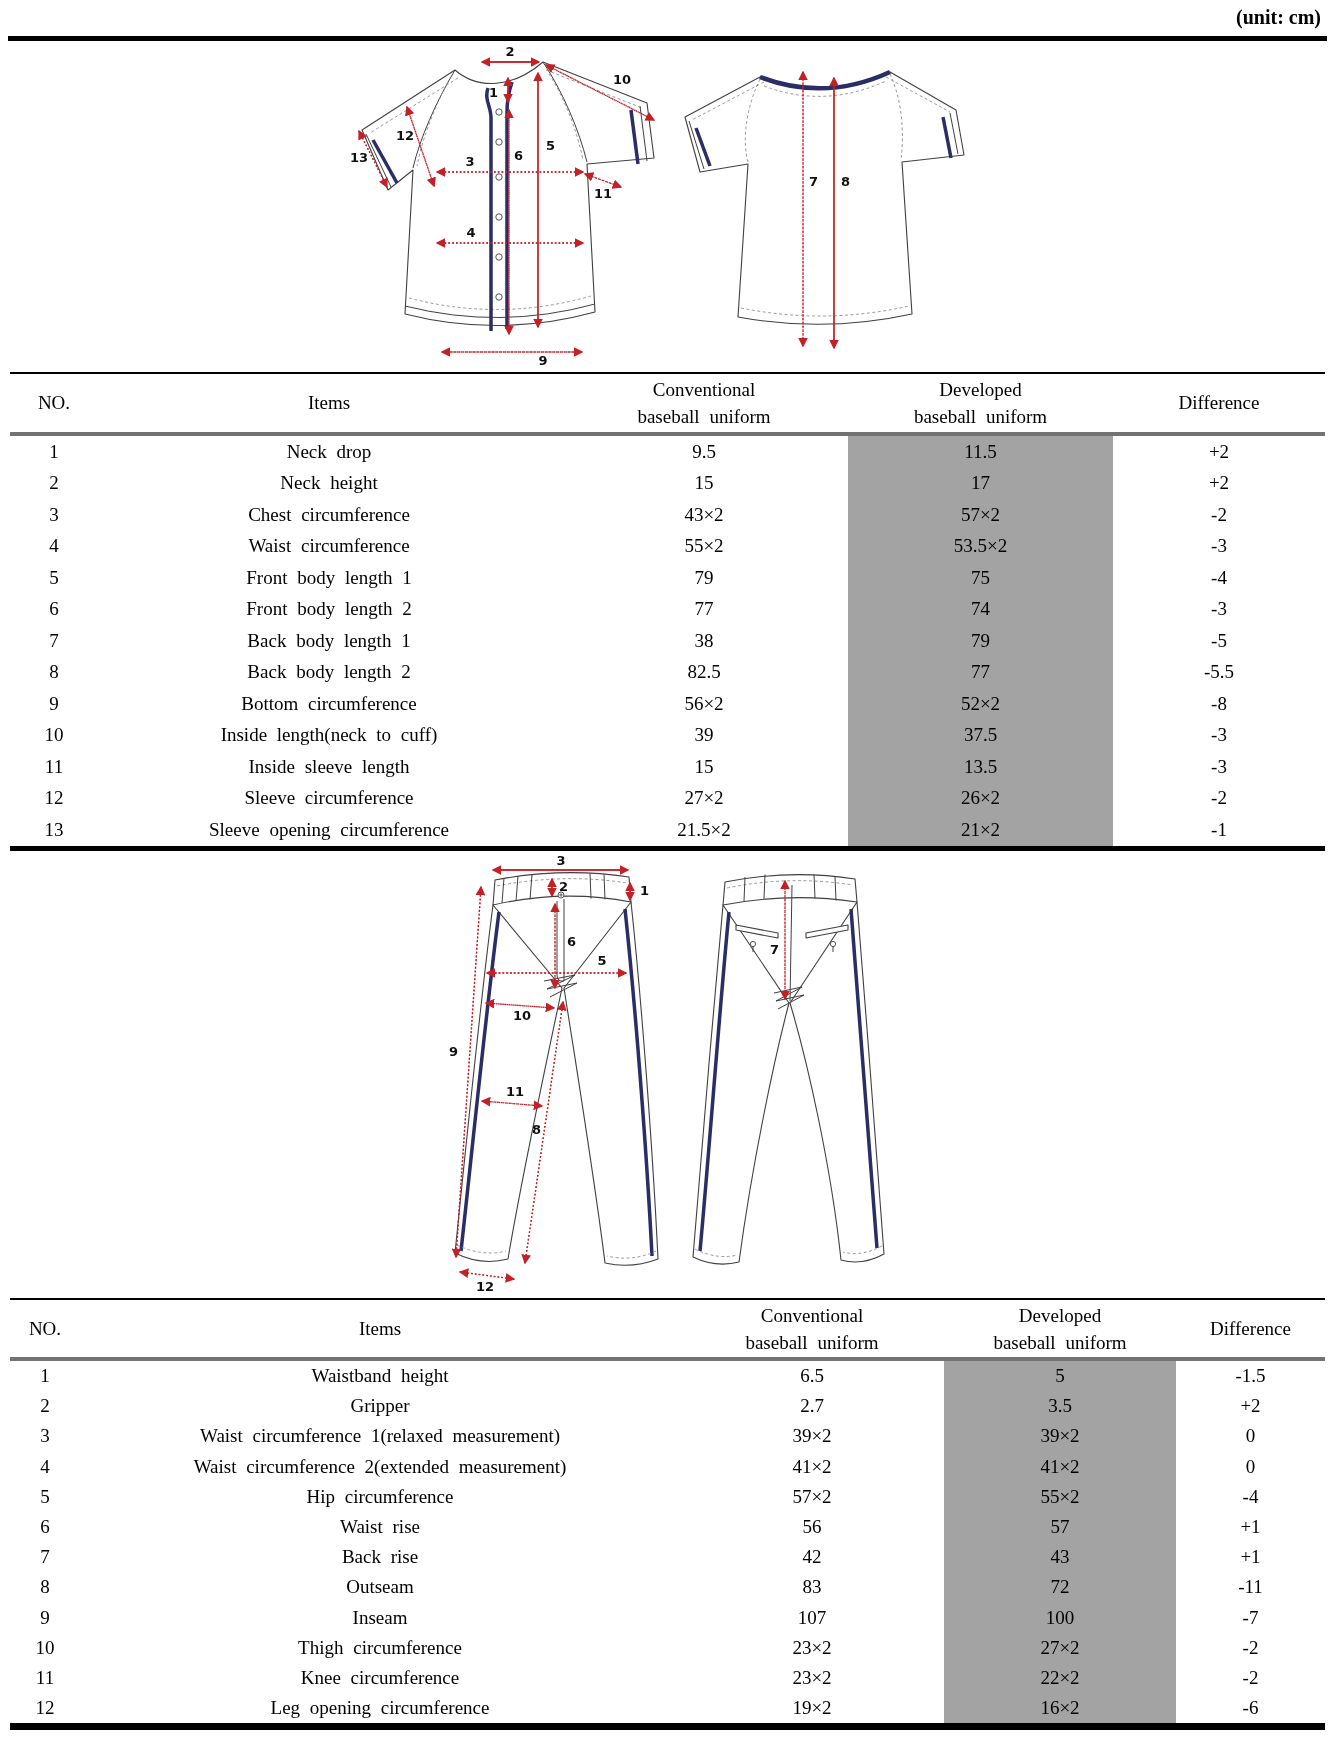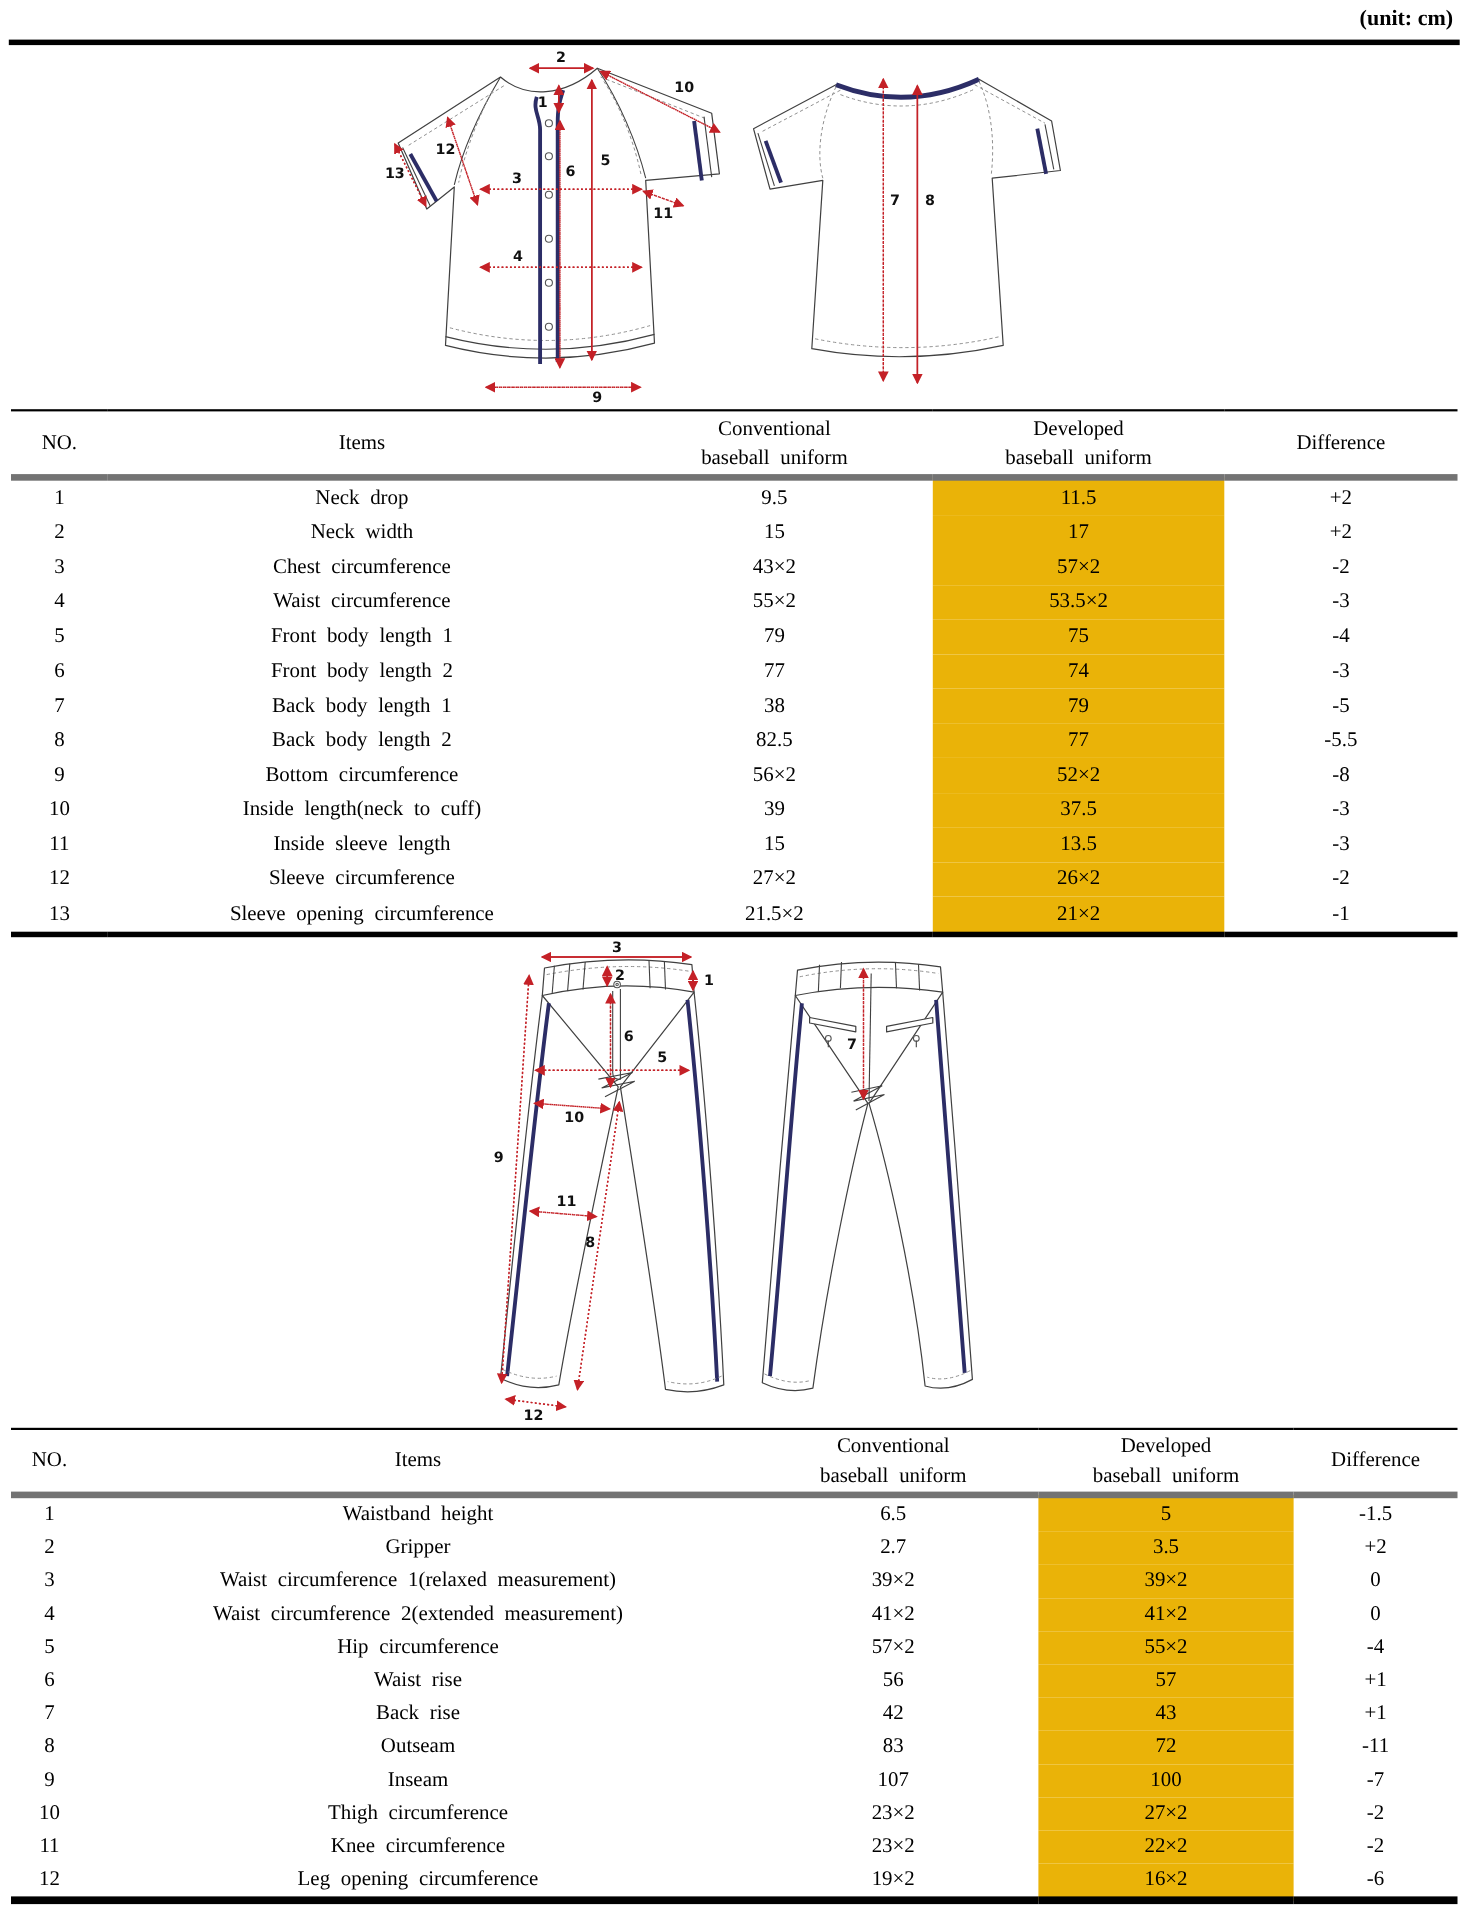--- a/index.html
+++ b/index.html
@@ -14,28 +14,28 @@
     font-weight:bold;
   }
   
   table{
     position:absolute;left:10px;width:1315px;
     border-collapse:collapse;table-layout:fixed;
     font-size:19px;word-spacing:5px;
   }
   th{font-weight:normal;}
   th,td{text-align:center;vertical-align:middle;padding:0;}
-  thead tr{border-bottom:6px solid #737373;}
+  thead tr{border-bottom:4px solid #737373;}
   #jacket-table{top:372px;border-top:2px solid #000;border-bottom:5px solid #000;}
   #pants-table {top:1298px;border-top:2px solid #000;border-bottom:7px solid #000;}
   #jacket-table thead tr{height:61px;}
   #pants-table  thead tr{height:60px;}
   #jacket-table tbody td{height:31.5px;}
   #pants-table  tbody td{height:30.2px;}
-  td.dev{background:#eab308;}
+  td.dev{background:#a3a3a3;}
   .h2line{line-height:27px;}
   
   svg{position:absolute;overflow:visible;}
   #jacket-svg{left:298px;top:40px;}
   #pants-svg{left:398px;top:855px;}
   .outl{fill:#ffffff;stroke:#404040;stroke-width:1.1;stroke-linejoin:round;}
   .ln{fill:none;stroke:#404040;stroke-width:1;}
   .dsh{fill:none;stroke:#8f8f8f;stroke-width:0.9;stroke-dasharray:3,2.5;}
   .navy{fill:none;stroke:#2c2d66;stroke-width:3.5;}
   .navyband{fill:none;stroke:#2c2d66;stroke-width:4.5;}
@@ -169,21 +169,21 @@
   <tbody>
       <tr>
         <td>1</td>
         <td>Neck drop</td>
         <td>9.5</td>
         <td class="dev">11.5</td>
         <td>+2</td>
       </tr>
       <tr>
         <td>2</td>
-        <td>Neck width</td>
+        <td>Neck height</td>
         <td>15</td>
         <td class="dev">17</td>
         <td>+2</td>
       </tr>
       <tr>
         <td>3</td>
         <td>Chest circumference</td>
         <td>43×2</td>
         <td class="dev">57×2</td>
         <td>-2</td>

